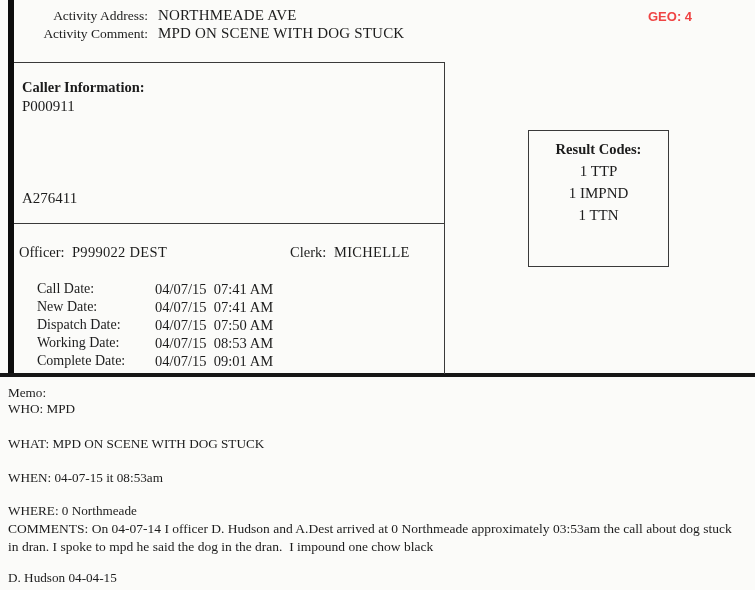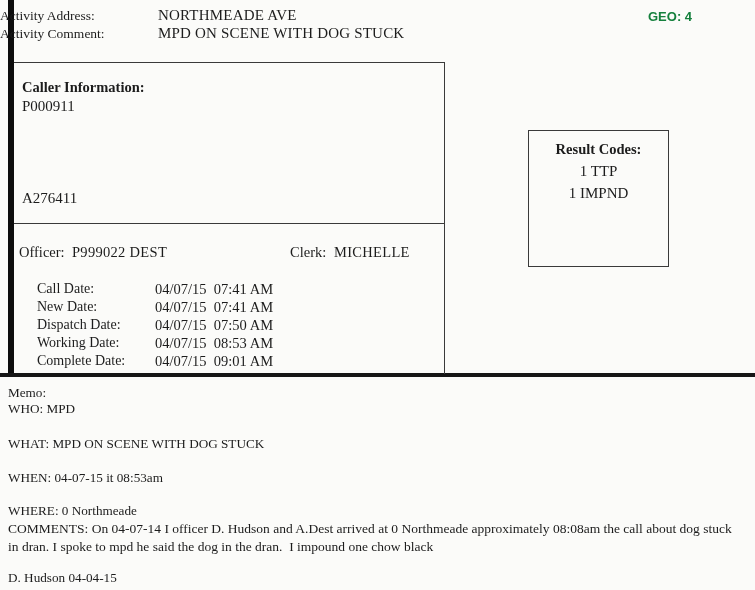--- a/index.html
+++ b/index.html
@@ -13,27 +13,27 @@
     overflow: hidden;
   }
   .abs { position: absolute; }
   .pre { white-space: pre-wrap; }
 
   
   .left-bar { left: 8px; top: 0; width: 6px; height: 377px; background: #0d0d0d; }
   .thick-rule { left: 0; top: 373px; width: 755px; height: 4px; background: #161616; }
 
   
-  .hdr-label { width: 148px; font-size: 13.5px; line-height: 16px; }
+  .hdr-label { width: 148px; text-align: right; font-size: 13.5px; line-height: 16px; }
   .hdr-value { font-size: 15px; line-height: 16px; letter-spacing: 0.2px; }
   .lbl-addr { left: 0; top: 8px; }
   .val-addr { left: 158px; top: 7px; }
   .lbl-comm { left: 0; top: 26px; }
   .val-comm { left: 158px; top: 25px; }
-  .geo { left: 648px; top: 9px; font-family: "Liberation Sans", sans-serif; font-weight: bold; font-size: 13px; color: #15803d; }
+  .geo { left: 648px; top: 9px; font-family: "Liberation Sans", sans-serif; font-weight: bold; font-size: 13px; color: #ef4444; }
 
   
   .caller-box {
     left: 14px; top: 62px; width: 430px; height: 160px;
     border: 1.5px solid #3a3a3a; border-left: none;
     background: transparent;
   }
   .officer-box {
     left: 14px; top: 223px; width: 430px; height: 150px;
     border-right: 1.5px solid #3a3a3a; border-top: 1.5px solid #3a3a3a;
@@ -91,20 +91,21 @@
     <div class="abs caller-title">Caller Information:</div>
     <div class="abs caller-id">P000911</div>
     <div class="abs caller-anum">A276411</div>
   </div>
 
   <div class="abs result-box">
     <div class="result-title">Result Codes:</div>
     <div class="result-codes">
       <div>1 TTP</div>
       <div>1 IMPND</div>
+      <div>1 TTN</div>
     </div>
   </div>
 
   <div class="abs officer-box">
     <div class="abs officer-row">
       <span class="officer-label">Officer:</span>
       <span class="officer-value">P999022 DEST</span>
       <span class="clerk-label">Clerk:</span>
       <span class="clerk-value">MICHELLE</span>
     </div>
@@ -128,16 +129,16 @@
       <span class="date-label">Complete Date:</span>
       <span class="date-value">04/07/15  09:01 AM</span>
     </div>
   </div>
 
   <div class="abs memo-line m-title">Memo:</div>
   <div class="abs memo-line m-who">WHO: MPD</div>
   <div class="abs memo-line m-what">WHAT: MPD ON SCENE WITH DOG STUCK</div>
   <div class="abs memo-line m-when">WHEN: 04-07-15 it 08:53am</div>
   <div class="abs memo-line m-where">WHERE: 0 Northmeade</div>
-  <div class="abs memo-line m-comments">COMMENTS: On 04-07-14 I officer D. Hudson and A.Dest arrived at 0 Northmeade approximately 08:08am the call about dog stuck  in dran. I spoke to mpd he said the dog in the dran.  I impound one chow black</div>
+  <div class="abs memo-line m-comments">COMMENTS: On 04-07-14 I officer D. Hudson and A.Dest arrived at 0 Northmeade approximately 03:53am the call about dog stuck  in dran. I spoke to mpd he said the dog in the dran.  I impound one chow black</div>
   <div class="abs memo-line m-sign">D. Hudson 04-04-15</div>
 
 </div>
 
 </body></html>

